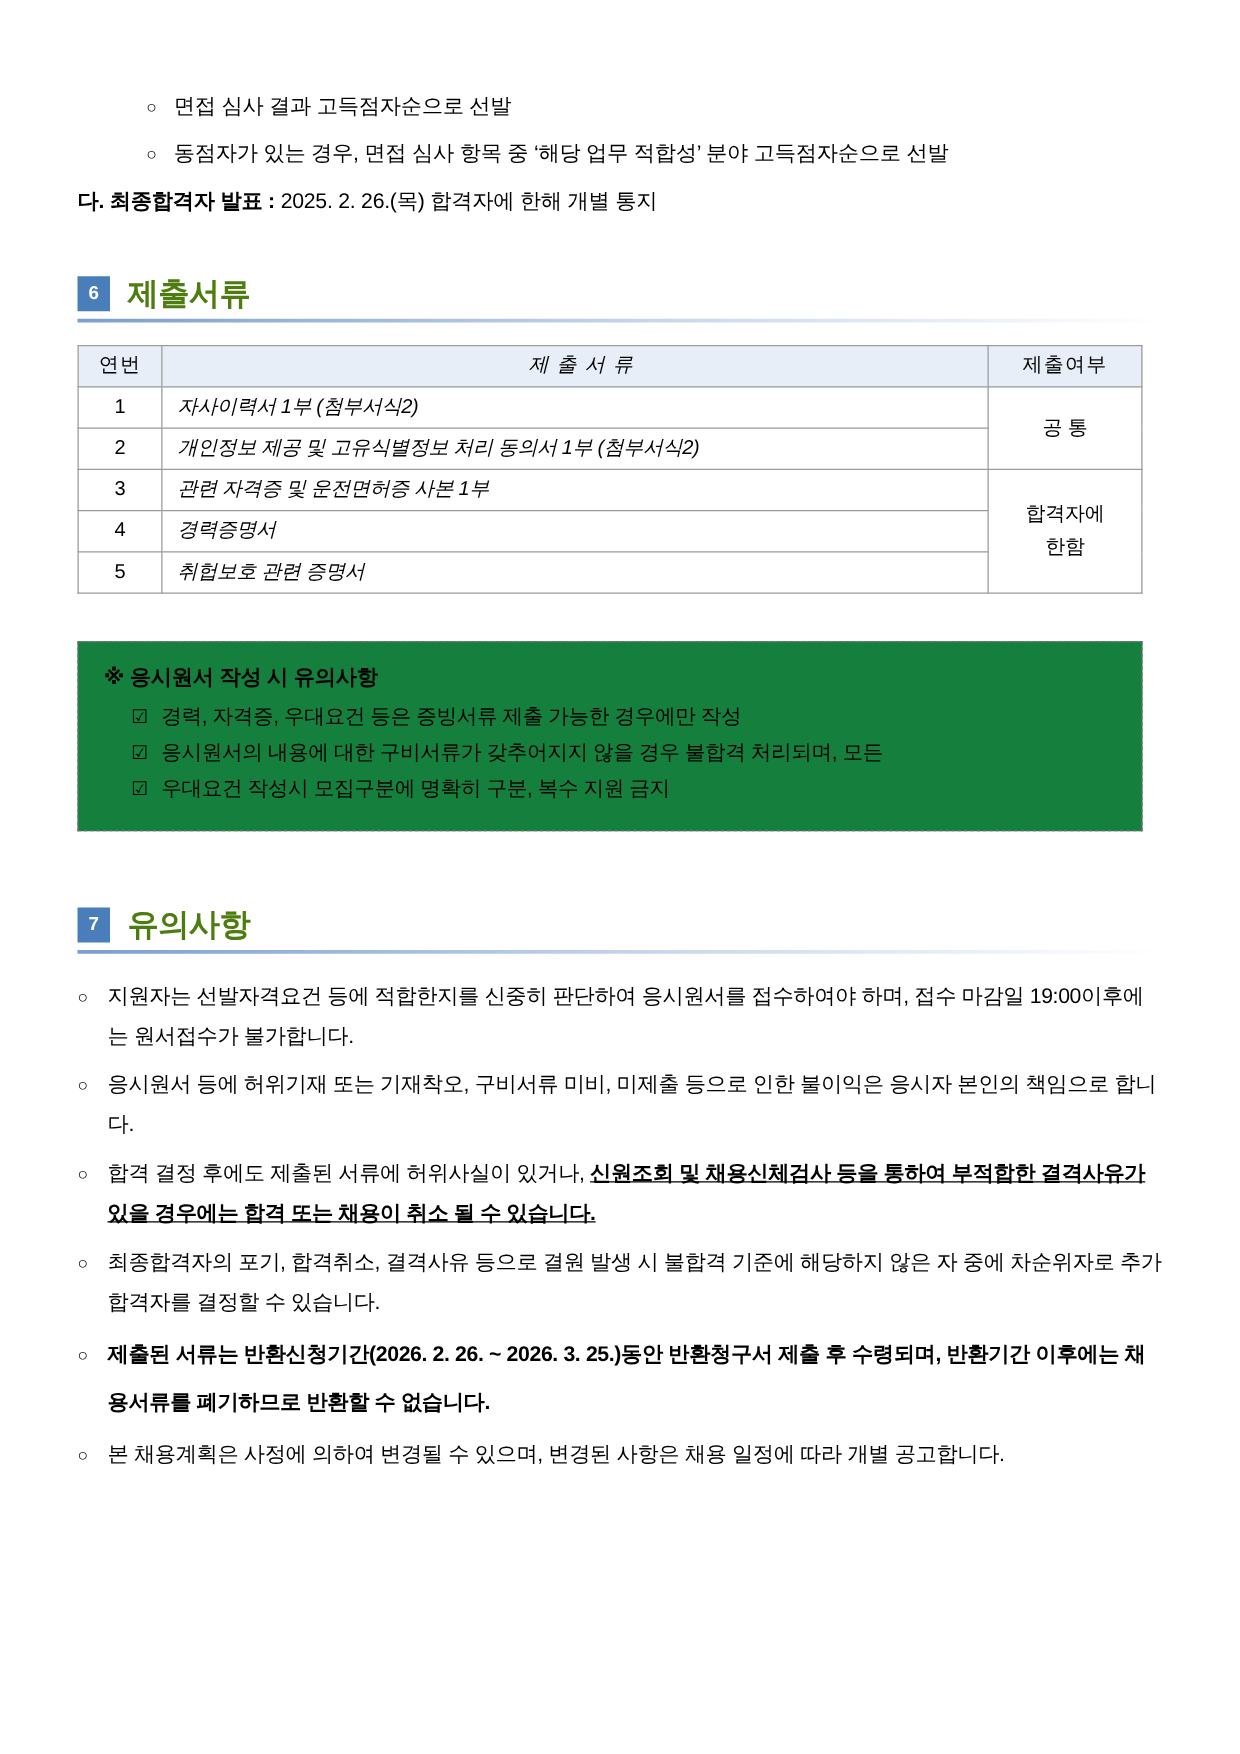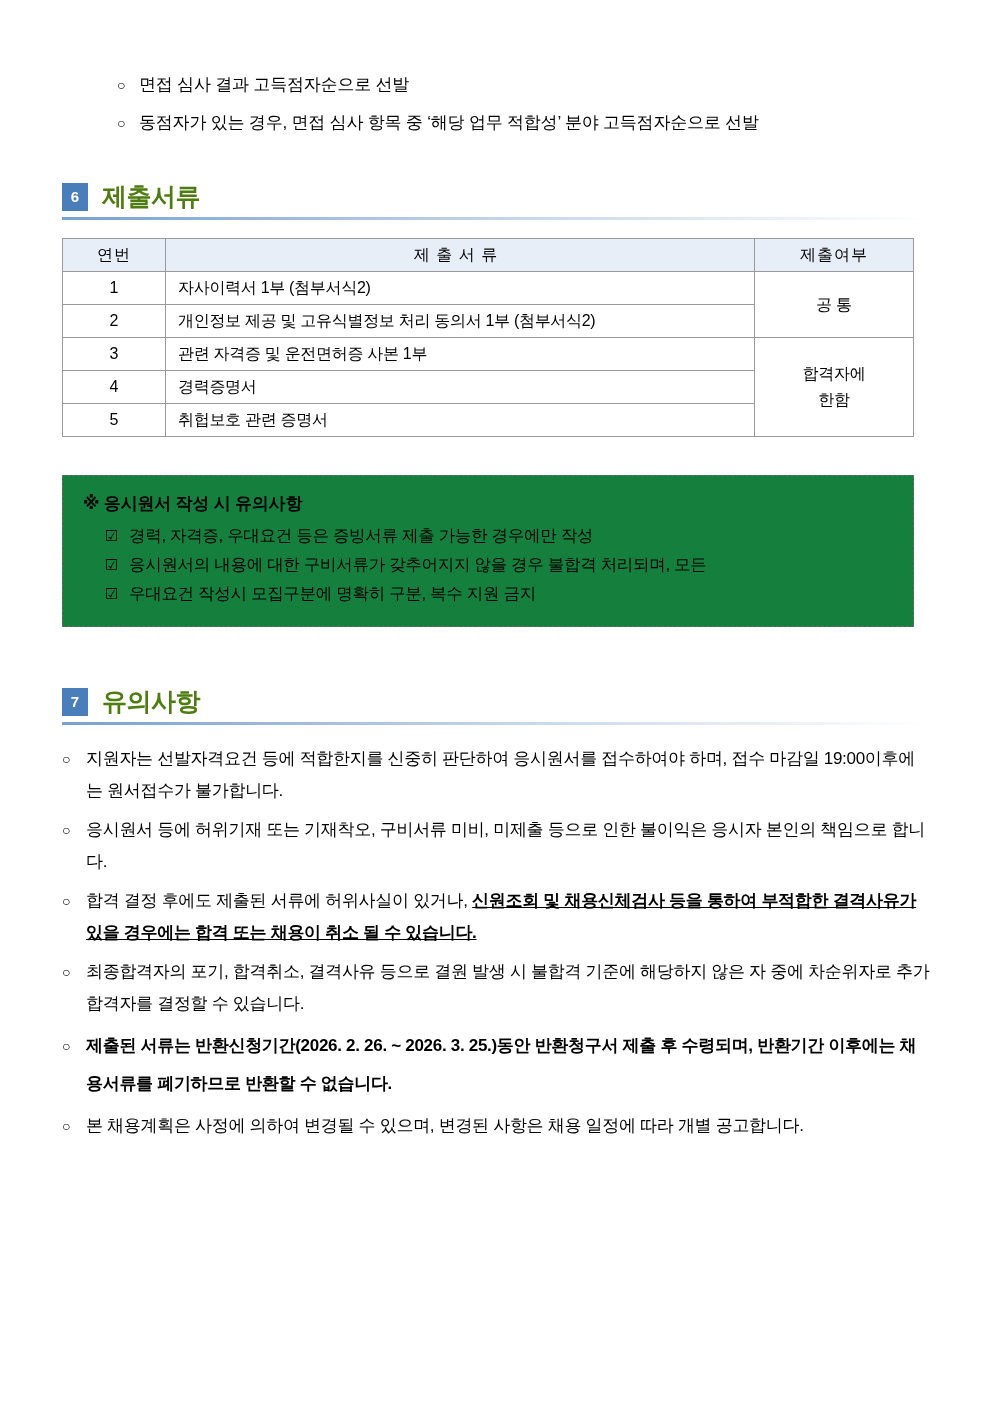--- a/index.html
+++ b/index.html
@@ -91,31 +91,31 @@
   
   table.docs {
     border-collapse: collapse;
     width: 852px;
     margin-top: 14px;
     table-layout: fixed;
     font-size: 16px;
   }
   table.docs th, table.docs td {
     border: 1px solid #9a9a9a;
-    padding: 3px 20px;
+    padding: 3px 2px;
     line-height: 26px;
   }
   table.docs thead th {
     background: #e8eef7;
     text-align: center;
     font-weight: normal;
     letter-spacing: 1px;
   }
   .col-no { width: 62px; text-align: center; }
-  .col-doc { text-align: left; padding-left: 12px !important; letter-spacing: -0.3px; }
+  .col-doc { text-align: left; padding-left: 12px !important; letter-spacing: -0.3px; font-style: italic; }
   .col-sub { width: 118px; text-align: center; letter-spacing: -0.2px; }
   .sub-2line { line-height: 22px; }
   .row-sep-strong { border-top: 1px solid #4b4b4b !important; }
 
   
   .notebox {
     margin-top: 38px;
     width: 852px;
     box-sizing: border-box;
     border: 1px dashed #6b6b6b;
@@ -181,20 +181,24 @@
     <div class="bullet-line indent-55">
       <span class="bullet-mark">○</span>
       <span class="bullet-text">면접 심사 결과 고득점자순으로 선발</span>
     </div>
     <div class="bullet-line indent-55">
       <span class="bullet-mark">○</span>
       <span class="bullet-text">동점자가 있는 경우, 면접 심사 항목 중 ‘해당 업무 적합성’ 분야 고득점자순으로 선발</span>
     </div>
   </div>
 
+  <div class="plain-line">
+    <span class="lead">다. 최종합격자 발표 :</span>
+    <span>2025. 2. 26.(목) 합격자에 한해 개별 통지</span>
+  </div>
 
   <div class="section">
     <div class="section-head">
       <div class="section-num">6</div>
       <div class="section-title">제출서류</div>
     </div>
     <div class="section-rule"></div>
   </div>
 
   <table class="docs">

